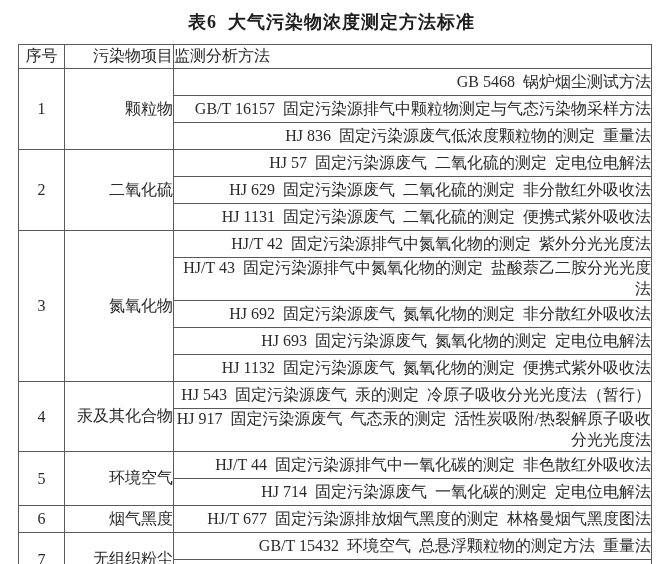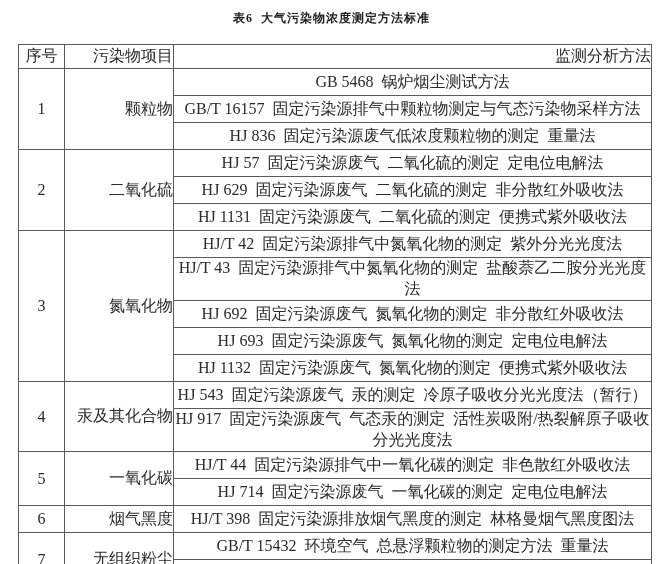--- a/index.html
+++ b/index.html
@@ -15,21 +15,21 @@
     font-family: "Liberation Serif", "DejaVu Serif", serif;
     color: #2b2b2b;
     overflow: hidden;
   }
   .doc-title {
     position: absolute;
     top: 10px;
     left: 0;
     width: 100%;
     text-align: center;
-    font-size: 12px;
+    font-size: 18px;
     font-weight: bold;
     letter-spacing: 1px;
     white-space: pre-wrap;
     color: #1f1f1f;
   }
   table.std-table {
     position: absolute;
     top: 44px;
     left: 18px;
     width: 634px;
@@ -44,22 +44,22 @@
     vertical-align: middle;
     white-space: pre-wrap;
     overflow: hidden;
     color: #2b2b2b;
     font-weight: normal;
   }
   table.std-table thead tr { height: 24px; }
   table.std-table tbody tr { height: 27px; }
   .col-no       { width: 45px;  text-align: center; }
   .col-pollutant{ width: 108px; text-align: right; }
-  .col-method   { text-align: center; padding-left: 9px; padding-right: 4px; }
-  th.col-method { text-align: right; padding-left: 0; }
+  .col-method   { text-align: right; padding-left: 9px; padding-right: 4px; }
+  th.col-method { text-align: left; padding-left: 0; }
 </style>
 </head>
 <body>
 
 <div class="page">
 
   <div class="doc-title">表6  大气污染物浓度测定方法标准</div>
 
   <table class="std-table">
     <thead>
@@ -112,30 +112,30 @@
         <tr>
           <td class="col-no" rowspan="2">4</td>
           <td class="col-pollutant" rowspan="2">汞及其化合物</td>
           <td class="col-method">HJ 543  固定污染源废气  汞的测定  冷原子吸收分光光度法（暂行）</td>
         </tr>
         <tr>
           <td class="col-method">HJ 917  固定污染源废气  气态汞的测定  活性炭吸附/热裂解原子吸收分光光度法</td>
         </tr>
         <tr>
           <td class="col-no" rowspan="2">5</td>
-          <td class="col-pollutant" rowspan="2">一氧化碳</td>
+          <td class="col-pollutant" rowspan="2">环境空气</td>
           <td class="col-method">HJ/T 44  固定污染源排气中一氧化碳的测定  非色散红外吸收法</td>
         </tr>
         <tr>
           <td class="col-method">HJ 714  固定污染源废气  一氧化碳的测定  定电位电解法</td>
         </tr>
         <tr>
           <td class="col-no" rowspan="1">6</td>
           <td class="col-pollutant" rowspan="1">烟气黑度</td>
-          <td class="col-method">HJ/T 398  固定污染源排放烟气黑度的测定  林格曼烟气黑度图法</td>
+          <td class="col-method">HJ/T 677  固定污染源排放烟气黑度的测定  林格曼烟气黑度图法</td>
         </tr>
         <tr>
           <td class="col-no" rowspan="2">7</td>
           <td class="col-pollutant" rowspan="2">无组织粉尘</td>
           <td class="col-method">GB/T 15432  环境空气  总悬浮颗粒物的测定方法  重量法</td>
         </tr>
         <tr>
           <td class="col-method">HJ/T 37  大气污染物无组织排放监测技术导则</td>
         </tr>
       </tbody>

